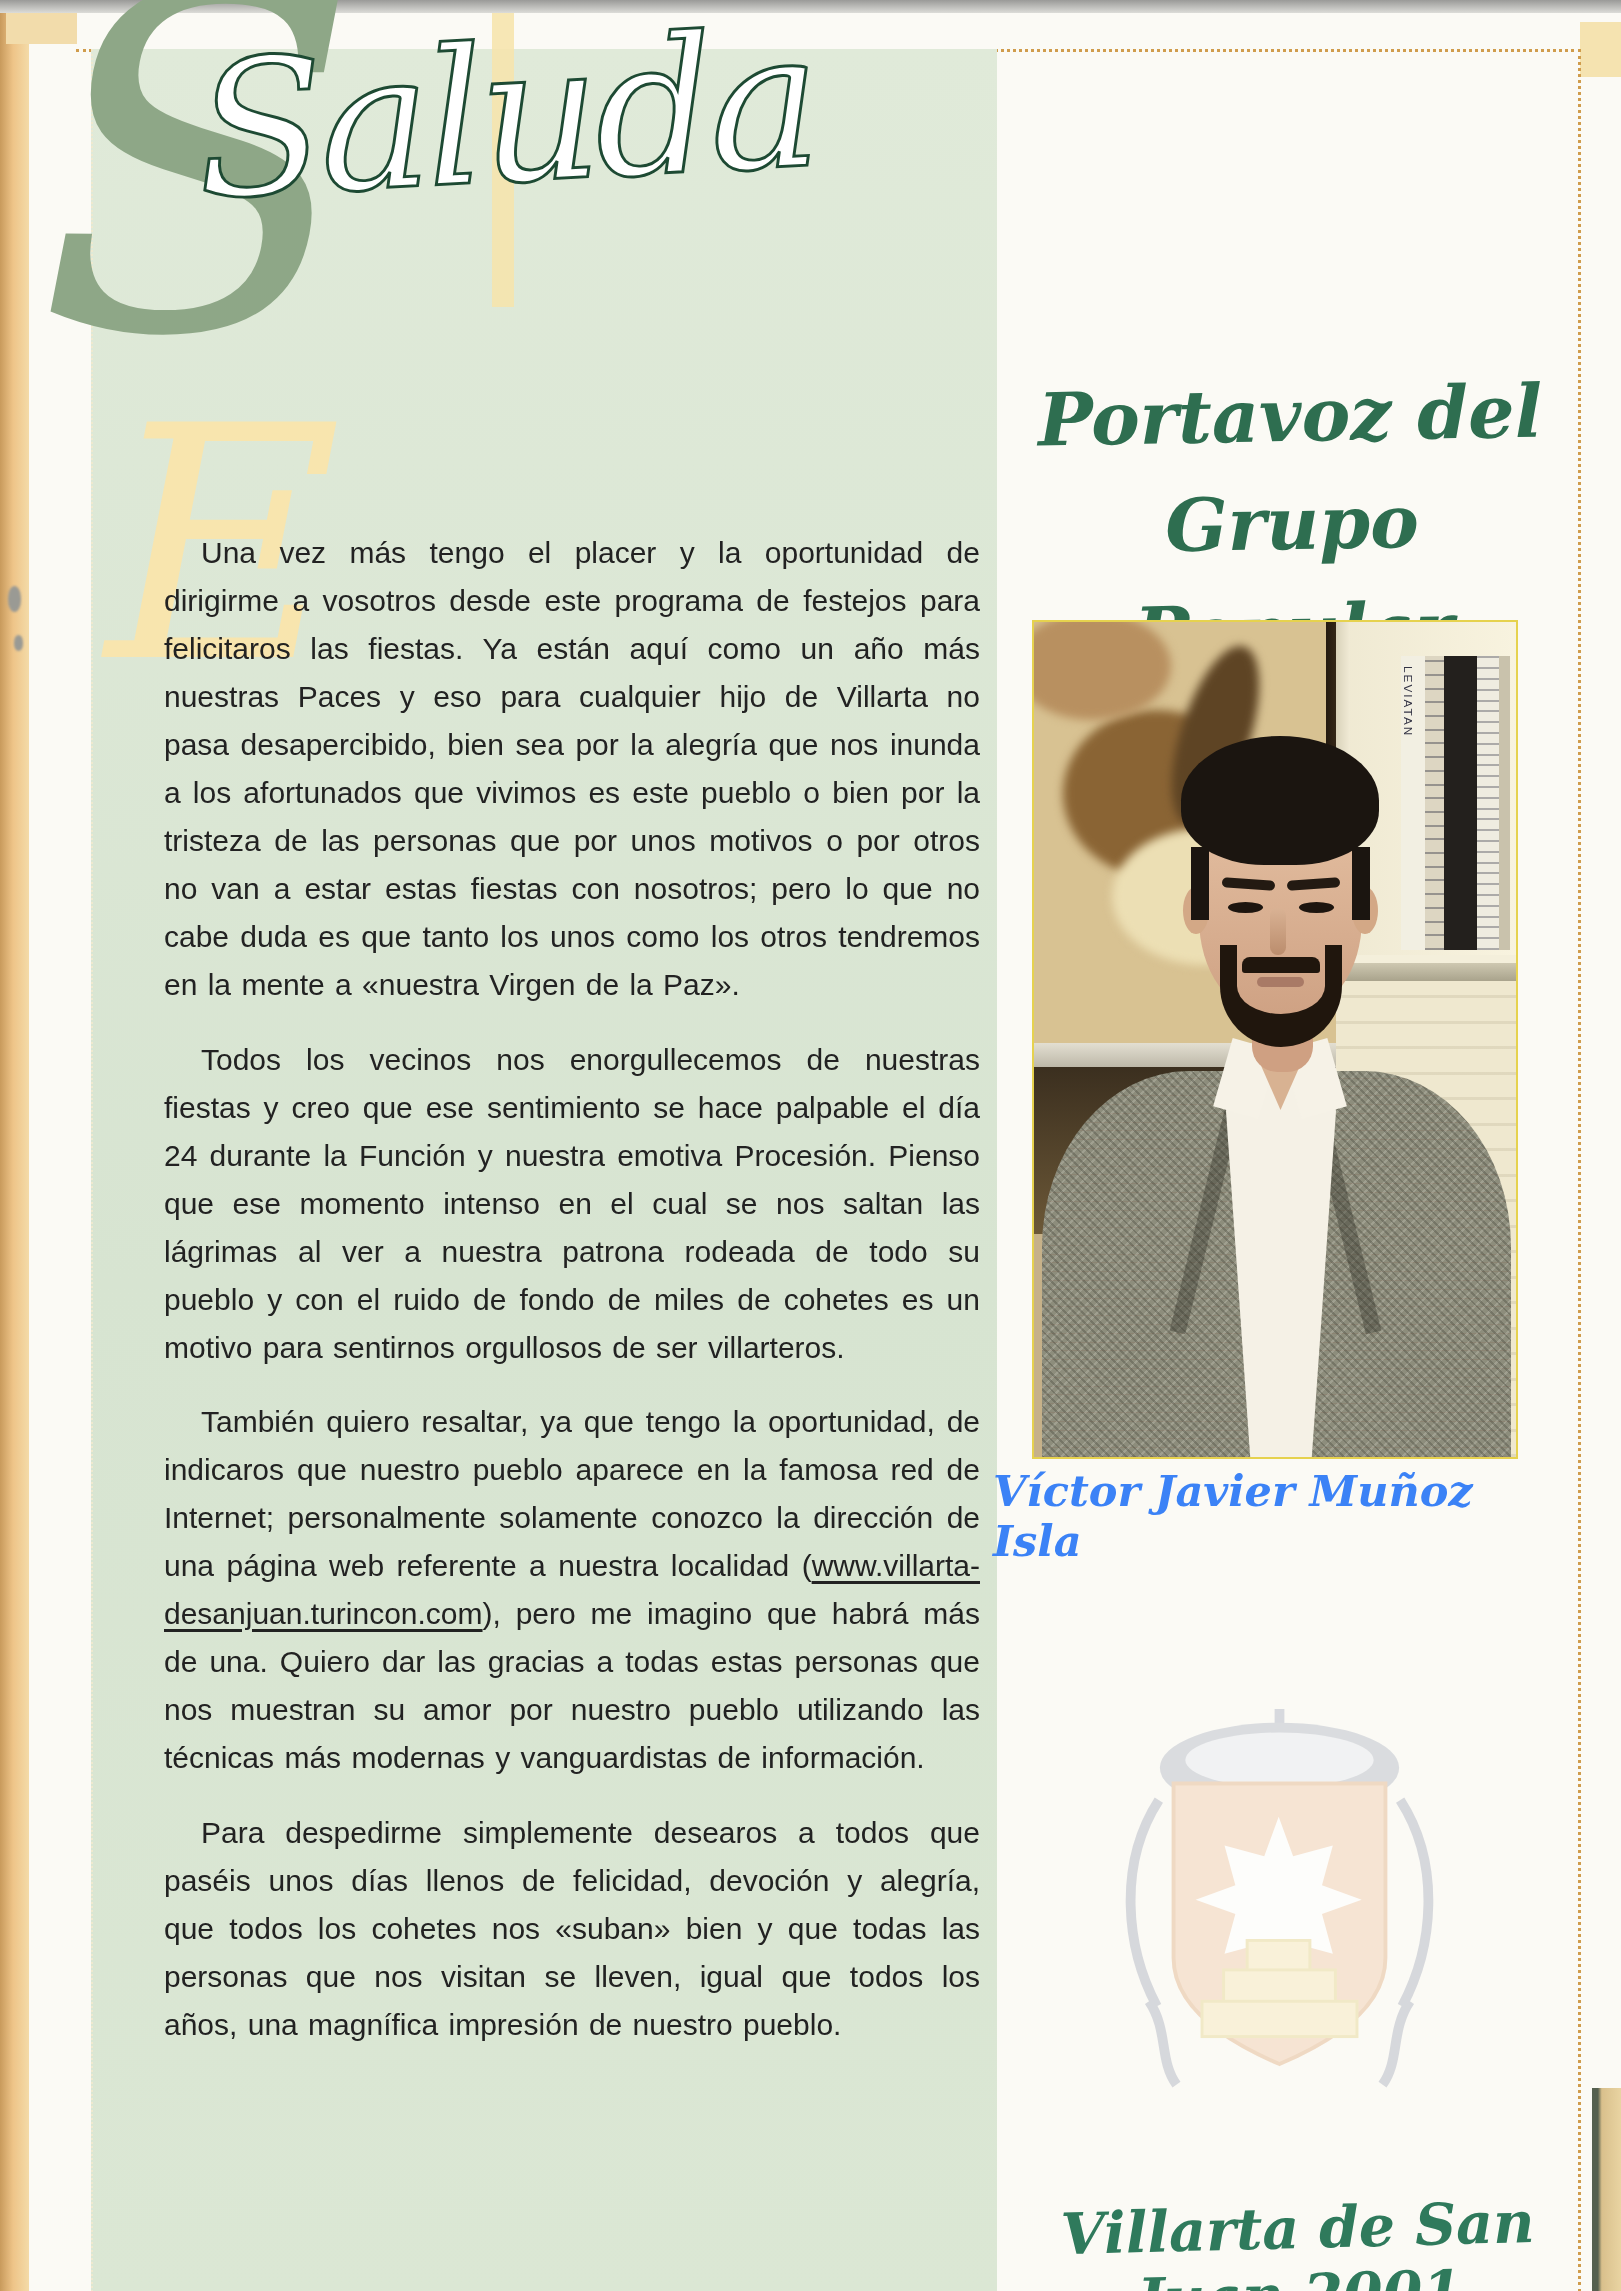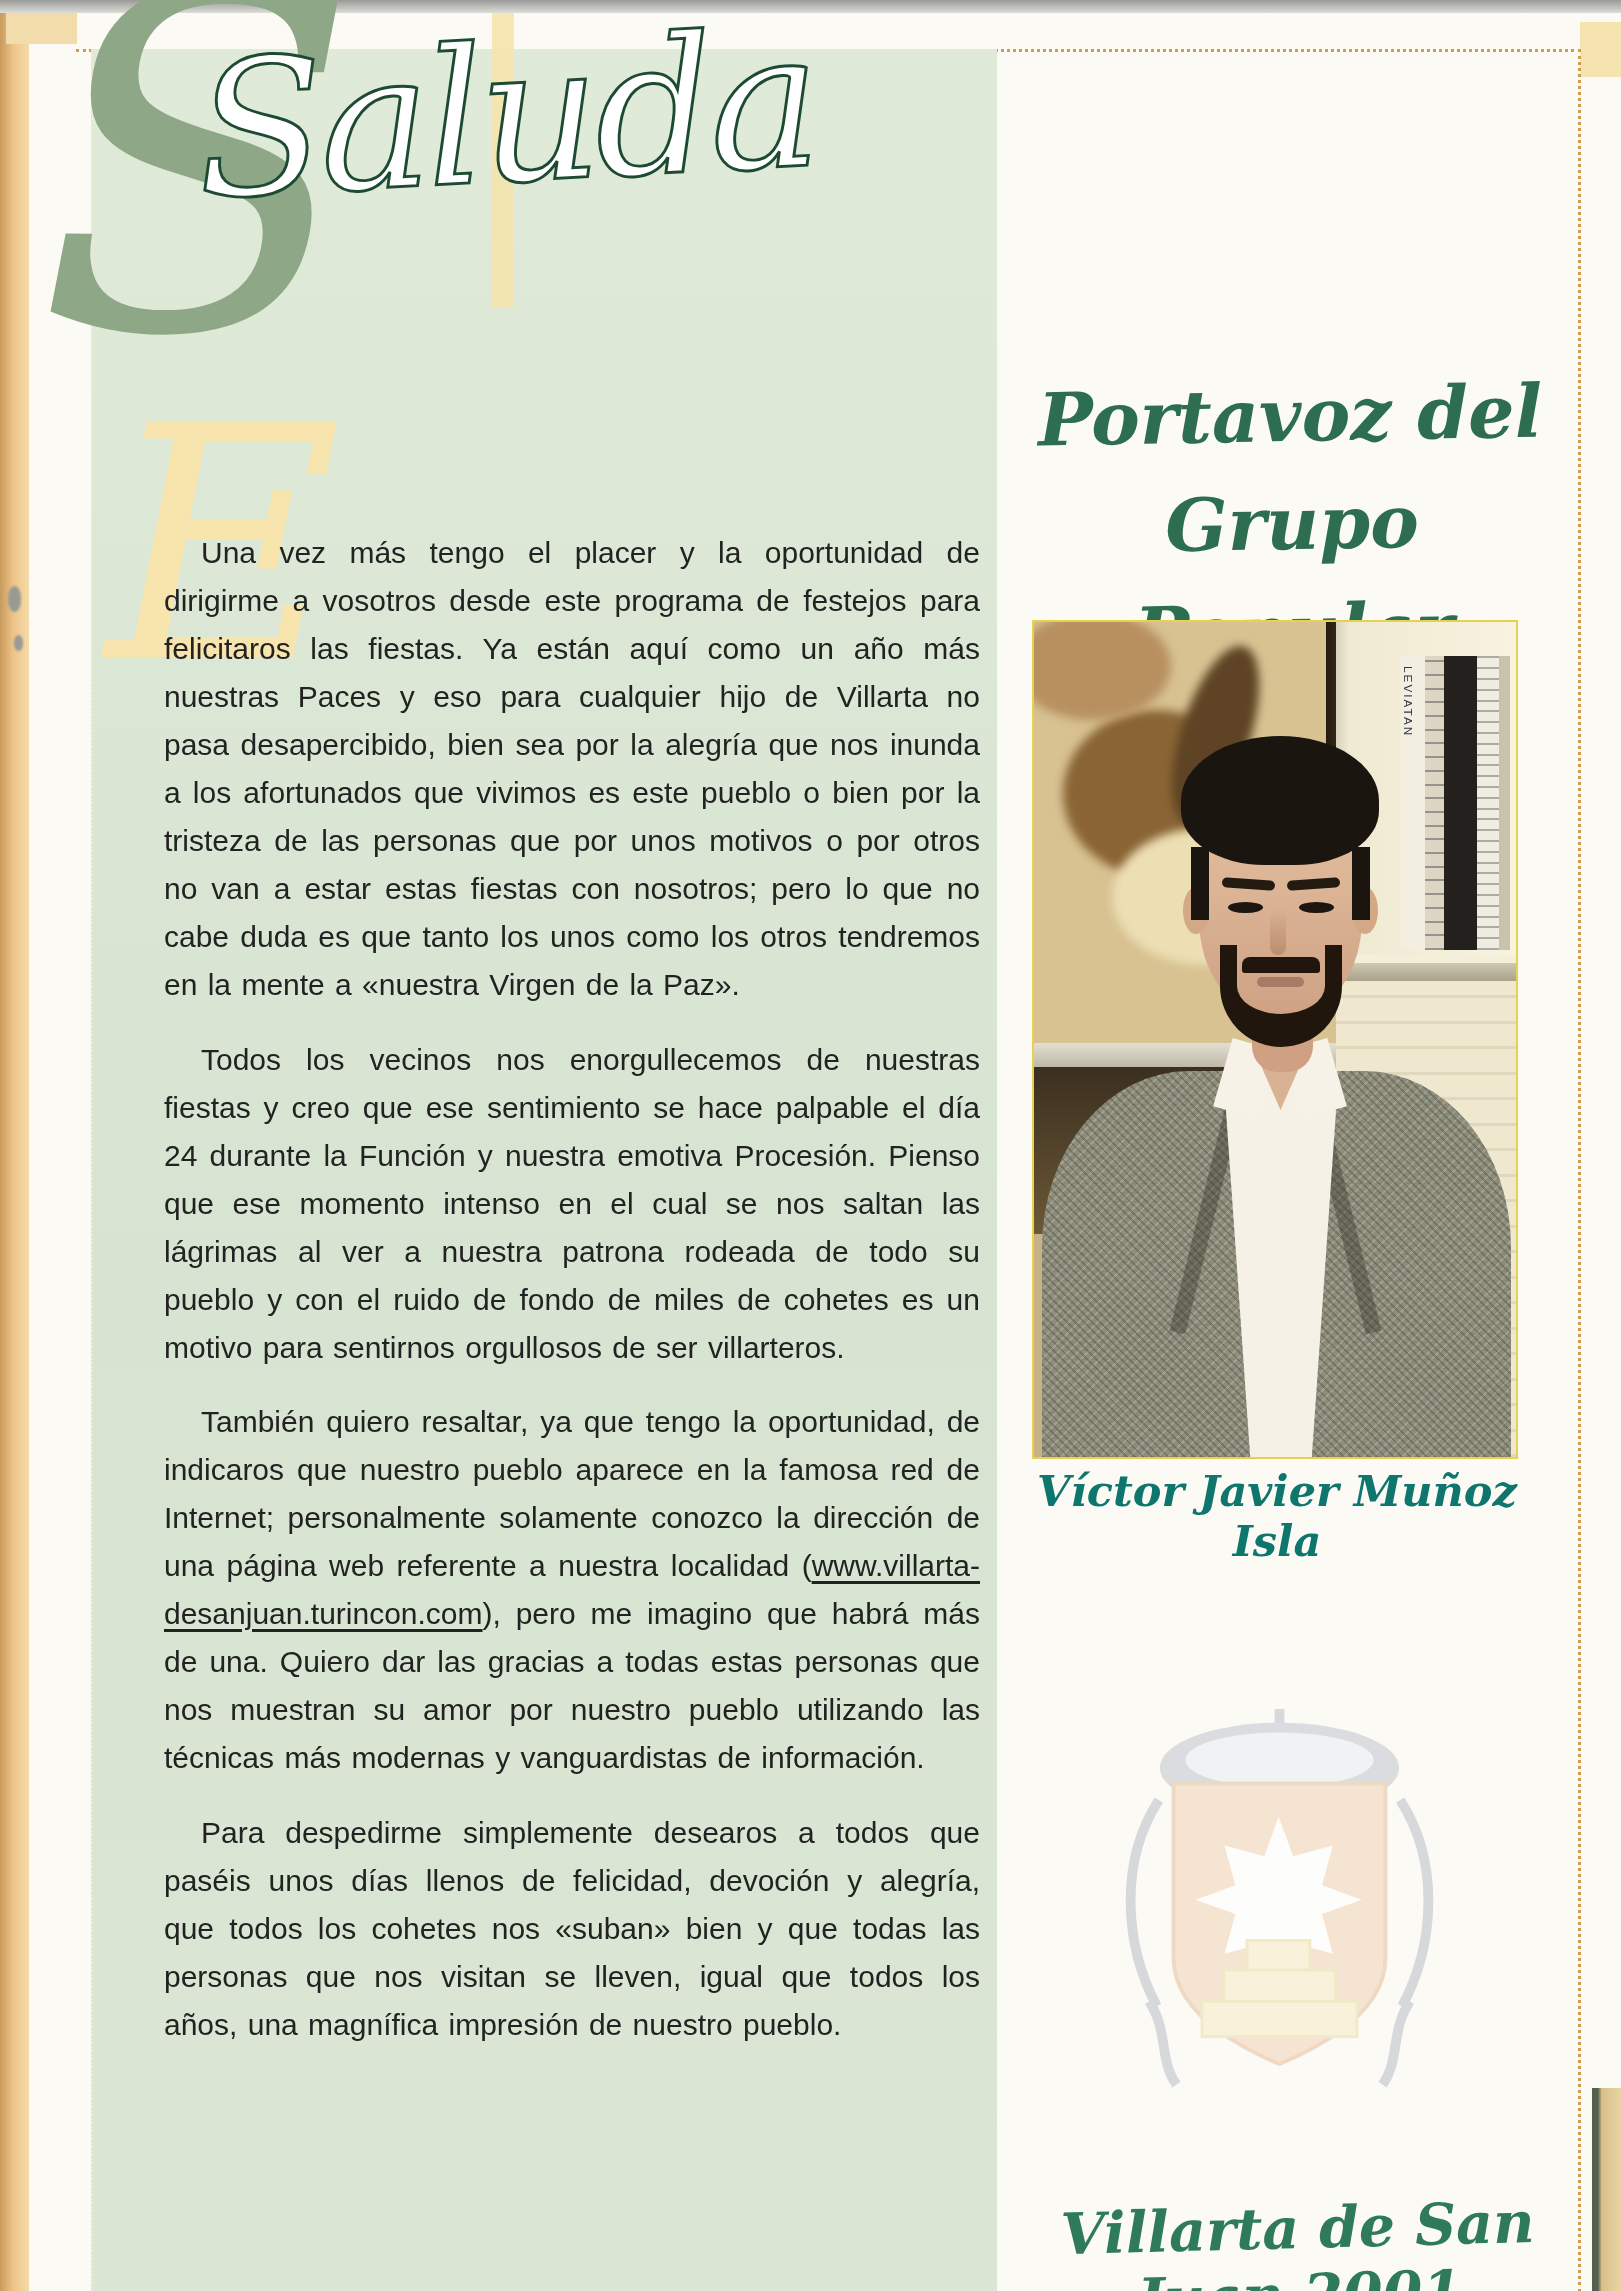--- a/index.html
+++ b/index.html
@@ -89,21 +89,21 @@
   .brow{width:53px;height:9.8px;background:#231a12;border-radius:4.9px;top:257px;}
   .eye{width:35px;height:10.8px;background:#1d150f;border-radius:50%;top:280px;}
   .nose{left:236px;top:286px;width:15.7px;height:47px;background:linear-gradient(#d9b294,#bb8d6d);
       border-radius:7.8px;}
   .beard{left:186px;top:323px;width:122px;height:102px;border-left:17.6px solid #20160d;
       border-right:17.6px solid #20160d;border-bottom:33px solid #20160d;
       border-radius:0 0 61px 61px;box-sizing:border-box;}
   .mustache{left:208px;top:335px;width:78px;height:15.7px;background:#20160d;border-radius:7.8px 7.8px 2.9px 2.9px;}
   .mouth{left:223px;top:355px;width:47px;height:9.8px;background:#a97a66;border-radius:4.9px;}
 
-  .caption{left:993px;top:1466px;width:568px;text-align:center;font-size:43px;color:#0f766e;}
+  .caption{left:993px;top:1466px;width:568px;text-align:left;font-size:43px;color:#3b82f6;}
 
   .crest{left:1100px;top:1707px;width:359px;height:412px;opacity:.62;}
 
   .footer-title{left:980px;top:2194px;width:637px;text-align:center;font-size:57px;
       color:#2f7a5c;transform:rotate(-1.5deg);}
 </style>
 </head>
 <body>
 
 <div class="page">

